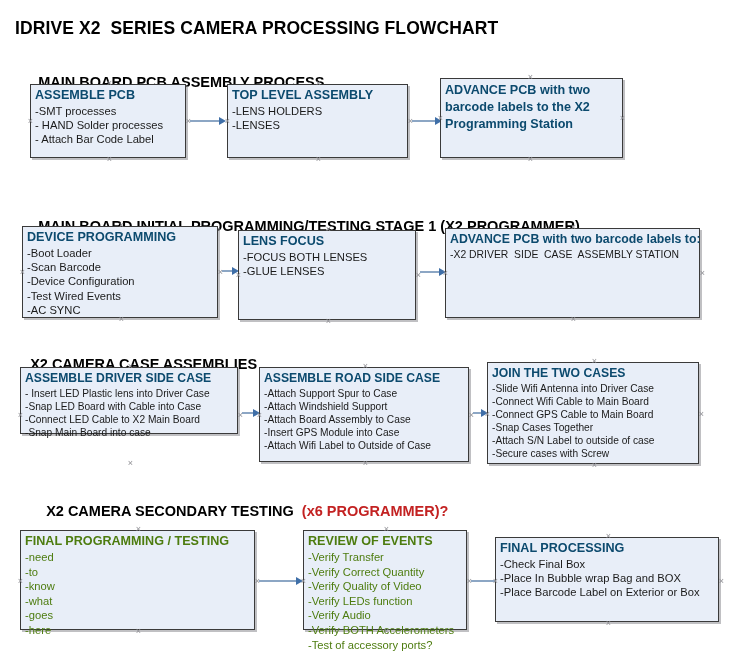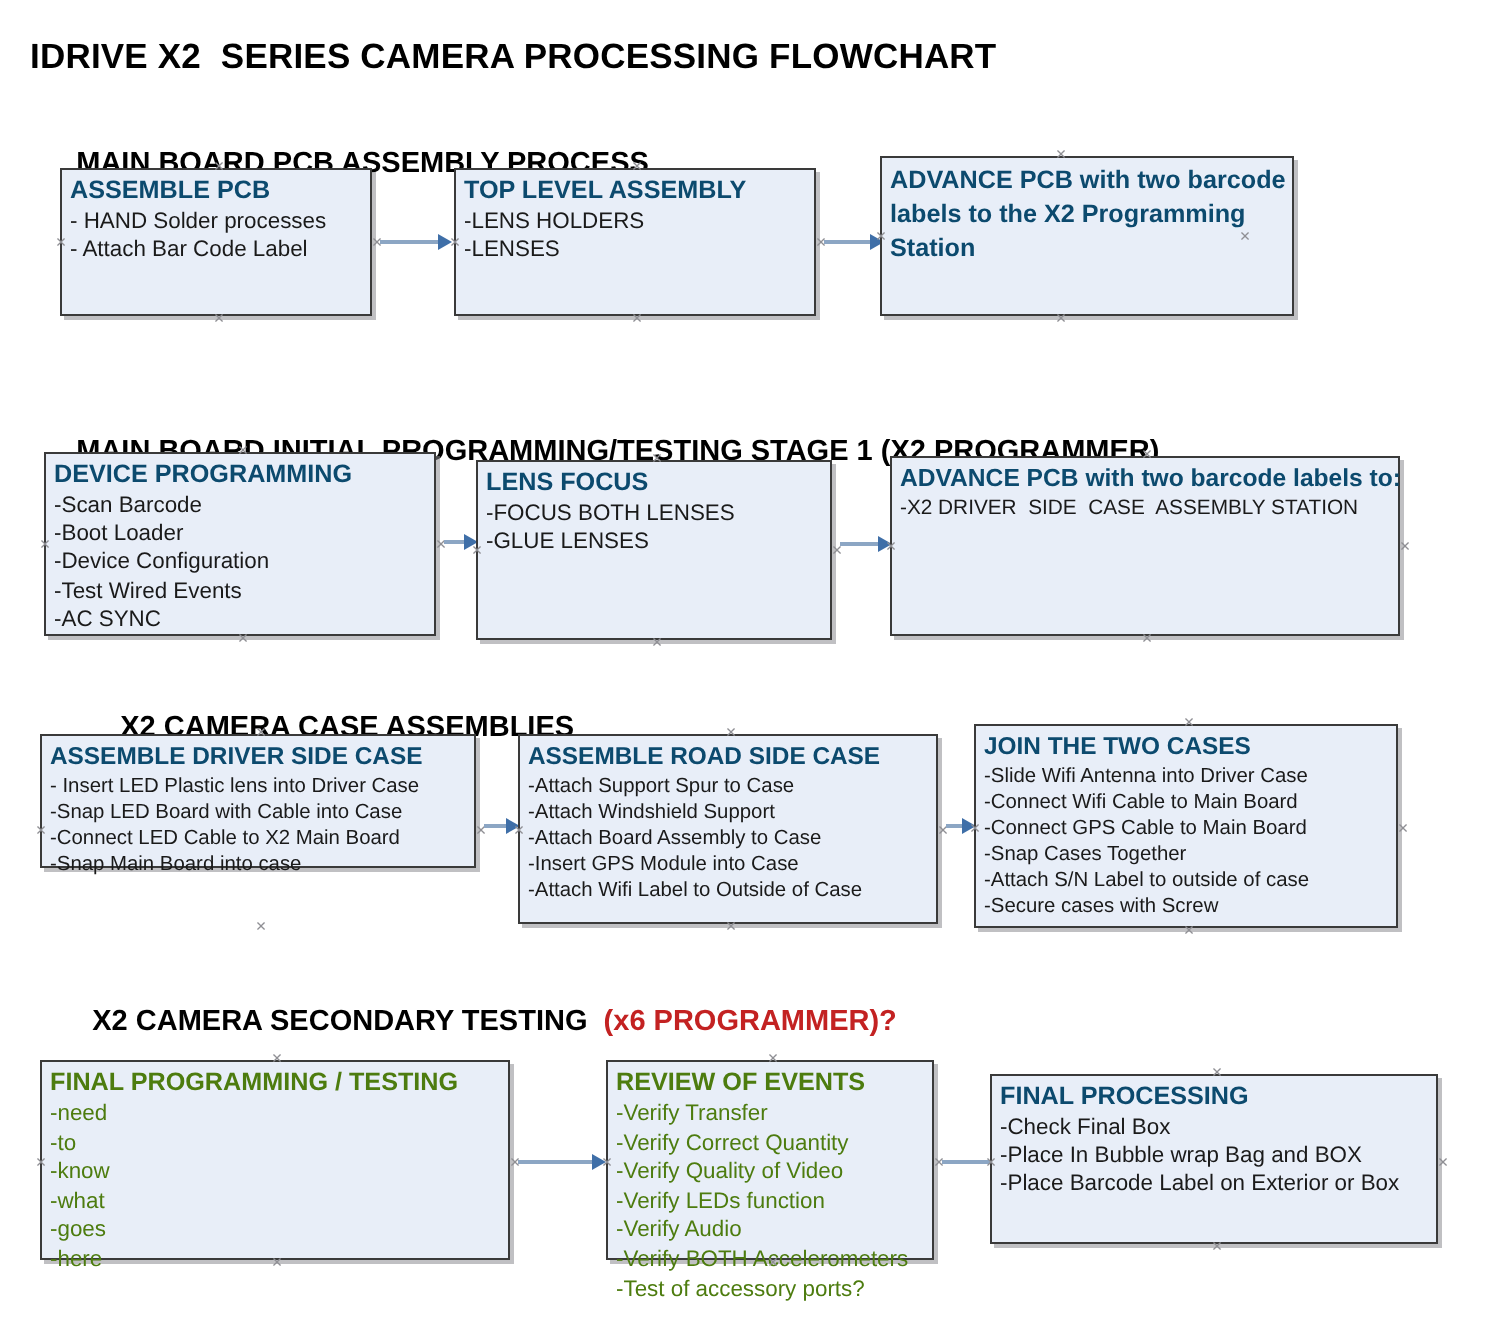--- a/index.html
+++ b/index.html
@@ -112,20 +112,21 @@
 
   <div class="doc-title">IDRIVE X2  SERIES CAMERA PROCESSING FLOWCHART</div>
 
   <div class="section-head" style="left:22px; top:58px;">
     <span>MAIN BOARD PCB ASSEMBLY PROCESS</span>
   </div>
 
   <div class="pbox" style="left:30px; top:84px; width:156px; height:74px;">
     <div class="inner">
       <div class="b-title">ASSEMBLE PCB</div>
+      <div class="b-line">-SMT processes</div>
       <div class="b-line">- HAND Solder processes</div>
       <div class="b-line">- Attach Bar Code Label</div>
     </div>
     <span class="handle" style="left:-4px; top:33px;"></span>
     <span class="handle" style="left:75px; top:-5px;"></span>
     <span class="handle" style="left:75px; top:71px;"></span>
     <span class="handle" style="left:154px; top:33px;"></span>
   </div>
 
   <div class="conn" style="left:190px; top:120px; width:32px;"></div>
@@ -139,39 +140,39 @@
     </div>
     <span class="handle" style="left:-4px; top:33px;"></span>
     <span class="handle" style="left:87px; top:-5px;"></span>
     <span class="handle" style="left:87px; top:71px;"></span>
     <span class="handle" style="left:179px; top:33px;"></span>
   </div>
 
   <div class="conn" style="left:412px; top:120px; width:26px;"></div>
   <div class="arrowhead" style="left:435px; top:117px;"></div>
 
-  <div class="pbox" style="left:440px; top:78px; width:207px; height:80px;">
+  <div class="pbox" style="left:440px; top:78px; width:183px; height:80px;">
     <div class="inner">
       <div class="b-title wrapped">ADVANCE PCB with two barcode labels to the  X2 Programming Station</div>
     </div>
     <span class="handle" style="left:-4px; top:36px;"></span>
     <span class="handle" style="left:86px; top:-5px;"></span>
     <span class="handle" style="left:86px; top:77px;"></span>
     <span class="handle" style="left:178px; top:36px;"></span>
   </div>
 
   <div class="section-head" style="left:22px; top:202px;">
     <span>MAIN BOARD INITIAL PROGRAMMING/TESTING STAGE 1 (X2 PROGRAMMER)</span>
   </div>
 
   <div class="pbox" style="left:22px; top:226px; width:196px; height:92px;">
     <div class="inner">
       <div class="b-title">DEVICE PROGRAMMING</div>
+      <div class="b-line">-Boot Loader</div>
       <div class="b-line">-Scan Barcode</div>
-      <div class="b-line">-Boot Loader</div>
       <div class="b-line">-Device Configuration</div>
       <div class="b-line">-Test Wired Events</div>
       <div class="b-line">-AC SYNC</div>
     </div>
     <span class="handle" style="left:-4px; top:42px;"></span>
     <span class="handle" style="left:95px; top:-5px;"></span>
     <span class="handle" style="left:95px; top:89px;"></span>
     <span class="handle" style="left:194px; top:42px;"></span>
   </div>
 
@@ -197,21 +198,21 @@
     <div class="inner">
       <div class="b-title" style="font-size:12.3px;">ADVANCE PCB with two barcode labels to:</div>
       <div class="b-line" style="font-size:10.4px;">-X2 DRIVER  SIDE  CASE  ASSEMBLY STATION</div>
     </div>
     <span class="handle" style="left:-4px; top:41px;"></span>
     <span class="handle" style="left:124px; top:-5px;"></span>
     <span class="handle" style="left:124px; top:87px;"></span>
     <span class="handle" style="left:253px; top:41px;"></span>
   </div>
 
-  <div class="section-head" style="left:44px; top:340px;">
+  <div class="section-head" style="left:14px; top:340px;">
     <span>X2 CAMERA CASE ASSEMBLIES</span>
   </div>
 
   <div class="pbox compact" style="left:20px; top:367px; width:218px; height:67px;">
     <div class="inner">
       <div class="b-title">ASSEMBLE DRIVER SIDE CASE</div>
       <div class="b-line">- Insert LED Plastic lens into Driver Case</div>
       <div class="b-line">-Snap LED Board with Cable into Case</div>
       <div class="b-line">-Connect LED Cable to X2 Main Board</div>
       <div class="b-line">-Snap Main Board into case</div>

